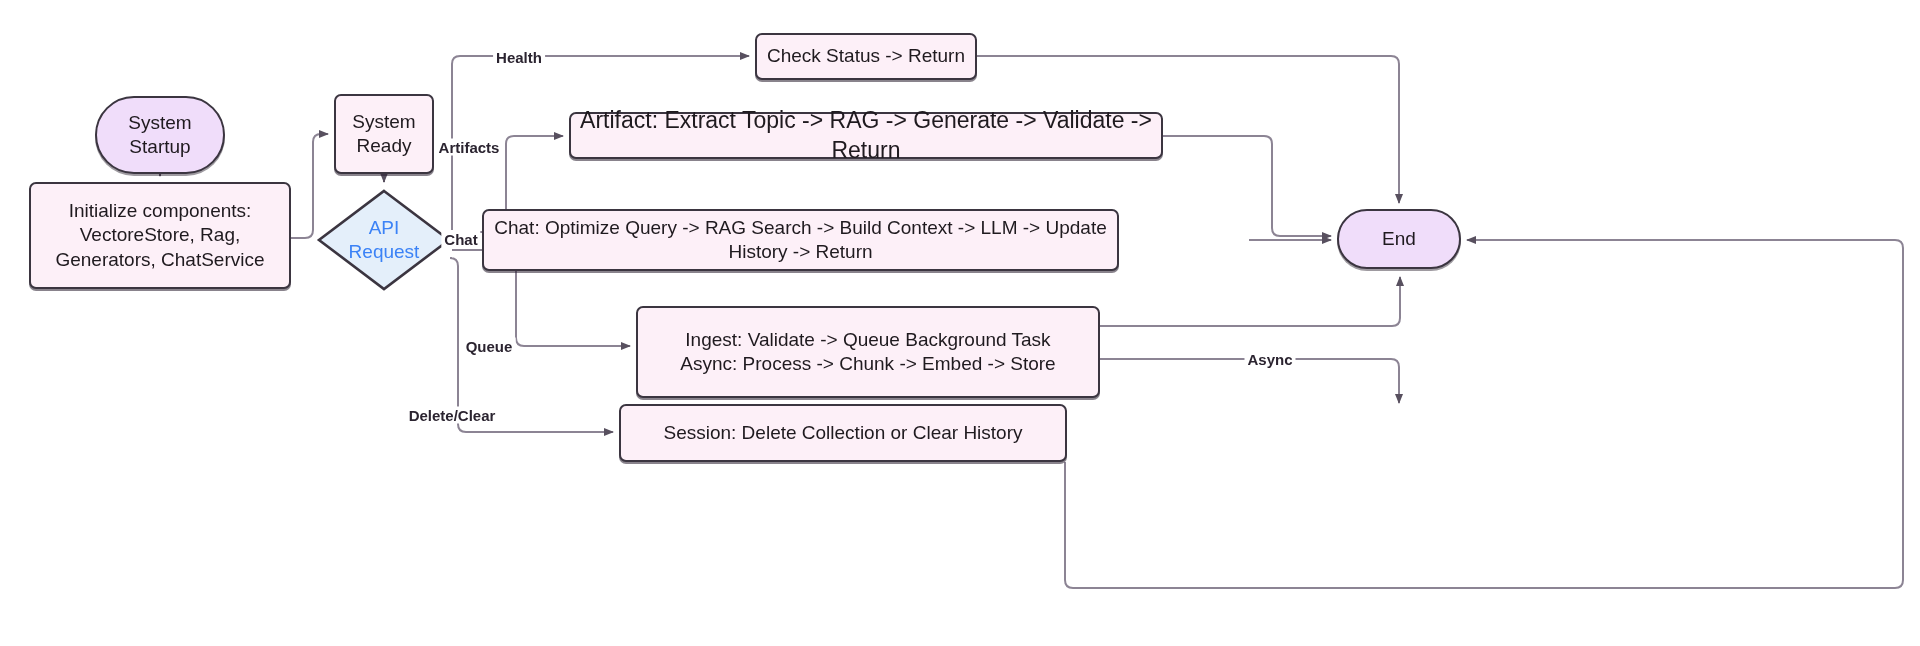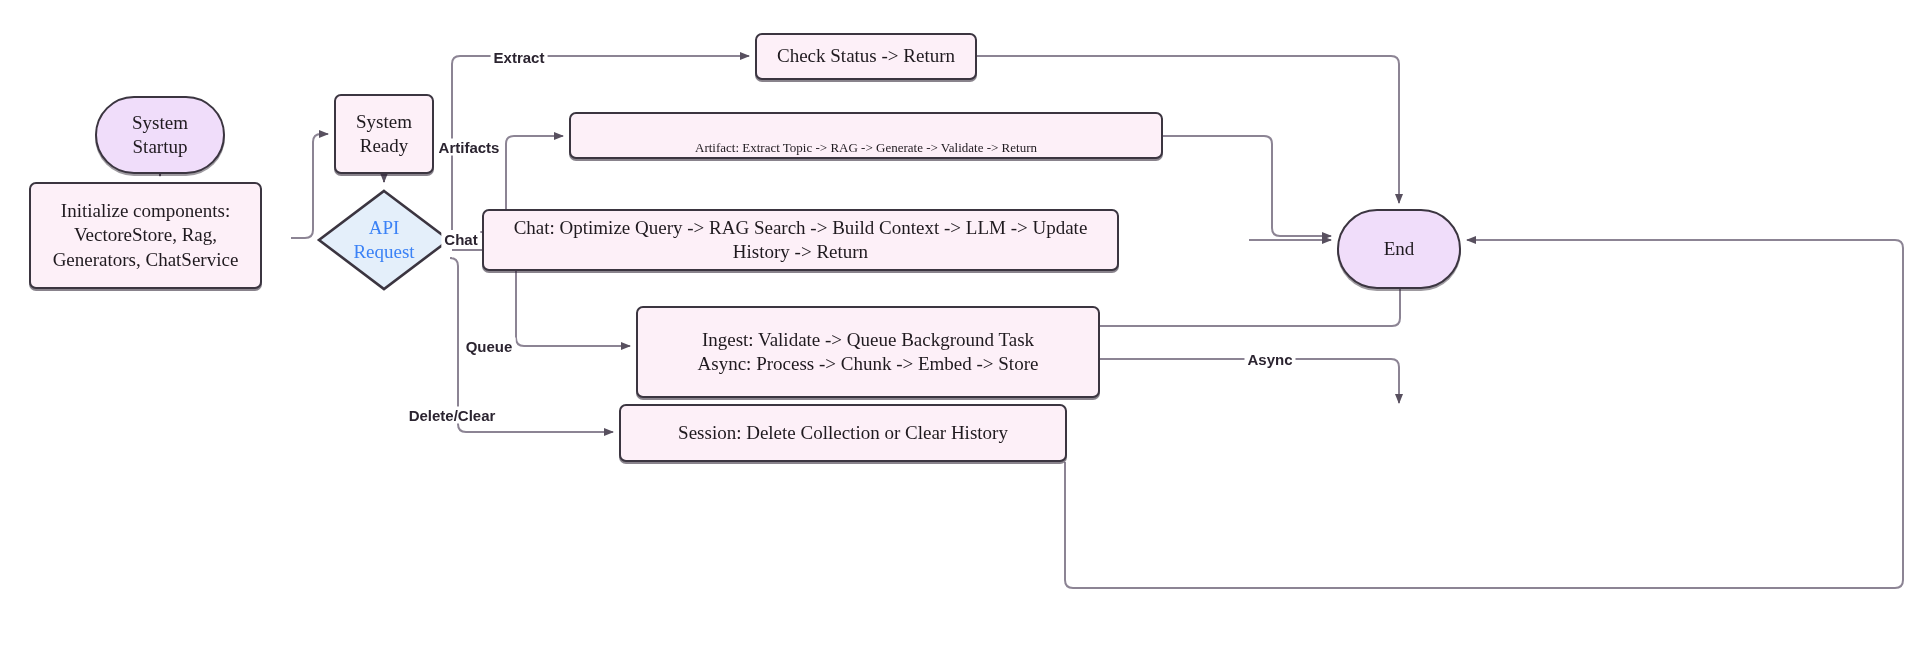--- a/index.html
+++ b/index.html
@@ -32,21 +32,20 @@
     box-sizing: border-box;
     display: flex;
     align-items: center;
     justify-content: center;
     text-align: center;
     color: #1f1a1f;
     border: 2px solid #3b3540;
     line-height: 1.28;
     white-space: pre-line;
     z-index: 3;
-    font-family: Liberation Serif, serif;
   }
   .node.rect {
     background: #fdf0f8;
     border-radius: 7px;
     box-shadow: 0 2px 0 rgba(40,30,45,0.55);
   }
   .node.stadium {
     background: #f0ddfa;
     border-radius: 999px;
     box-shadow: 0 2px 0 rgba(40,30,45,0.45);
@@ -129,21 +128,21 @@
     <path class="edge-path" d="M1100,359 L1391,359 Q1399,359 1399,367 L1399,403" marker-end="url(#arrow)"></path>
 
     <path class="edge-path" d="M1065,462 L1065,580 Q1065,588 1073,588 L1895,588 Q1903,588 1903,580 L1903,248 Q1903,240 1895,240 L1467,240" marker-end="url(#arrow)"></path>
   </svg>
 
   <div class="node stadium" style="left:95px; top:96px; width:130px; height:78px; font-size:19px;">
     <span>System
 Startup</span>
   </div>
 
-  <div class="node rect" style="left:29px; top:182px; width:233px; height:107px; font-size:19px;">
+  <div class="node rect" style="left:29px; top:182px; width:262px; height:107px; font-size:19px;">
     <span>Initialize components:
 VectoreStore, Rag,
 Generators, ChatService</span>
   </div>
 
   <div class="node rect" style="left:334px; top:94px; width:100px; height:80px; font-size:19px;">
     <span>System
 Ready</span>
   </div>
 
@@ -152,43 +151,43 @@
       <polygon points="68,3 133,52 68,101 3,52" fill="#e4effa" stroke="#3b3540" stroke-width="2.6"></polygon>
     </svg>
     <span class="diamond-label">API
 Request</span>
   </div>
 
   <div class="node rect" style="left:755px; top:33px; width:222px; height:47px; font-size:19px;">
     <span>Check Status -&gt; Return</span>
   </div>
 
-  <div class="node rect" style="left:569px; top:112px; width:594px; height:47px; font-size:13px;align-items:flex-end;">
+  <div class="node rect" style="left:569px; top:112px; width:594px; height:47px; font-size:23px;">
     <span>Artifact: Extract Topic -&gt; RAG -&gt; Generate -&gt; Validate -&gt; Return</span>
   </div>
 
   <div class="node rect" style="left:482px; top:209px; width:637px; height:62px; font-size:19px;">
     <span>Chat: Optimize Query -&gt; RAG Search -&gt; Build Context -&gt; LLM -&gt; Update History -&gt; Return</span>
   </div>
 
   <div class="node rect" style="left:636px; top:306px; width:464px; height:92px; font-size:19px;">
     <span>Ingest: Validate -&gt; Queue Background Task
 Async: Process -&gt; Chunk -&gt; Embed -&gt; Store</span>
   </div>
 
   <div class="node rect" style="left:619px; top:404px; width:448px; height:58px; font-size:19px;">
     <span>Session: Delete Collection or Clear History</span>
   </div>
 
-  <div class="node stadium" style="left:1337px; top:209px; width:124px; height:80px; font-size:19px;">
+  <div class="node stadium" style="left:1337px; top:209px; width:124px; height:60px; font-size:19px;">
     <span>End</span>
   </div>
 
 
-  <div class="edge-label" style="left:519px; top:57px; font-size:15px;">Extract</div>
+  <div class="edge-label" style="left:519px; top:57px; font-size:15px;">Health</div>
 
   <div class="edge-label" style="left:469px; top:147px; font-size:15px;">Artifacts</div>
 
   <div class="edge-label" style="left:461px; top:239px; font-size:15px;">Chat</div>
 
   <div class="edge-label" style="left:489px; top:346px; font-size:15px;">Queue</div>
 
   <div class="edge-label" style="left:452px; top:415px; font-size:15px;">Delete/Clear</div>
 
   <div class="edge-label" style="left:1270px; top:359px; font-size:15px;">Async</div>

